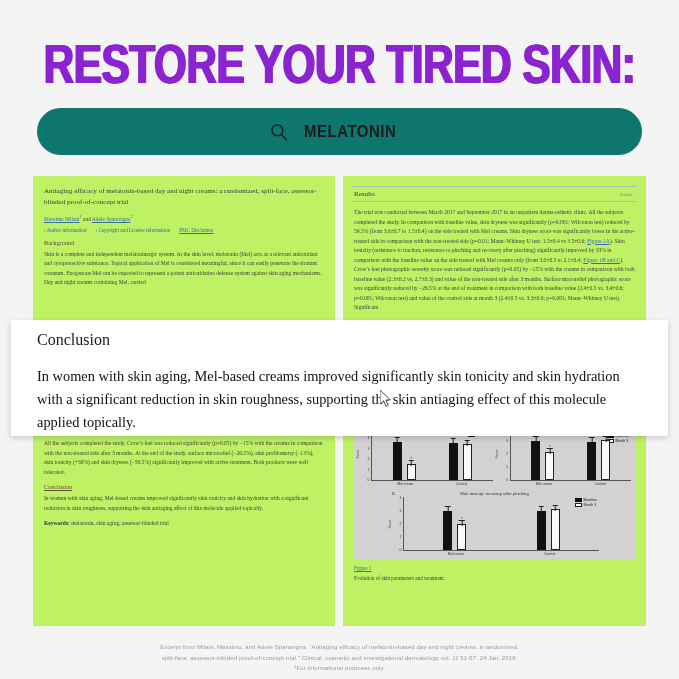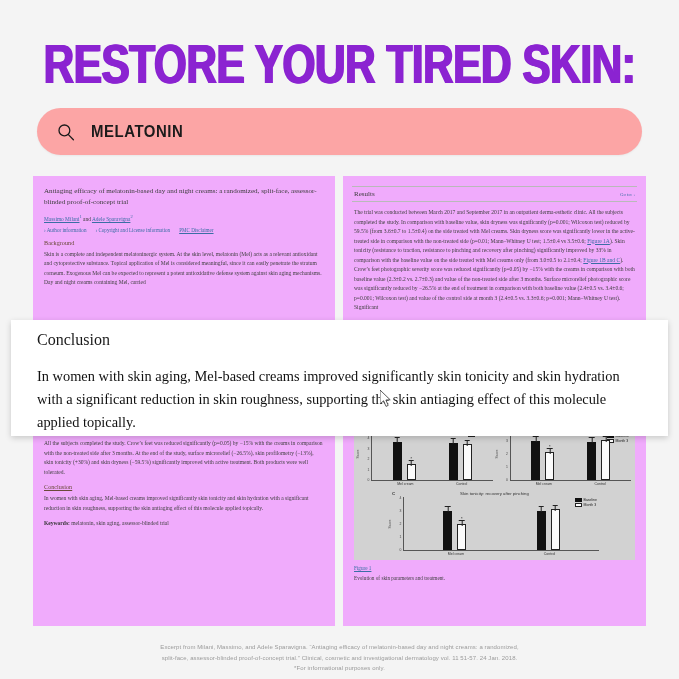--- a/index.html
+++ b/index.html
@@ -26,26 +26,27 @@
     transform-origin:center;
     line-height:1.0;
     white-space:nowrap;
     text-shadow:1px 0 0 #8B23D1, -1px 0 0 #8B23D1;
   }
 
   
   .search-wrap {
     margin:22px 37px 0 37px;
     height:47px;
-    background:#fca5a5;
+    background:#0f766e;
     border-radius:24px;
     display:flex;
     align-items:center;
     padding:0 20px;
     box-shadow:0 1px 2px rgba(0,0,0,0.05);
+    justify-content:center;
   }
   .search-icon { width:18px;height:18px;flex:0 0 18px;margin-right:16px; }
   .search-icon svg { display:block; }
   .search-value {
     font-family:"Liberation Sans", sans-serif;
     font-weight:bold;
     font-size:17px;
     letter-spacing:0.6px;
     color:#1b1b1b;
     transform:scaleX(0.88);
@@ -54,21 +55,21 @@
 
   
   .doc-area {
     position:absolute;
     left:33px; top:176px;
     width:613px; height:450px;
     display:flex;
     gap:8px;
   }
   .doc-col {
-    background:#f0abfc;
+    background:#bef264;
     overflow:hidden;
     position:relative;
     padding:8px 9px;
     color:#4a4a4a;
     font-family:"Liberation Serif", serif;
   }
   .col-left  { width:302px; }
   .col-right { width:303px; }
 
   .doc-title {

